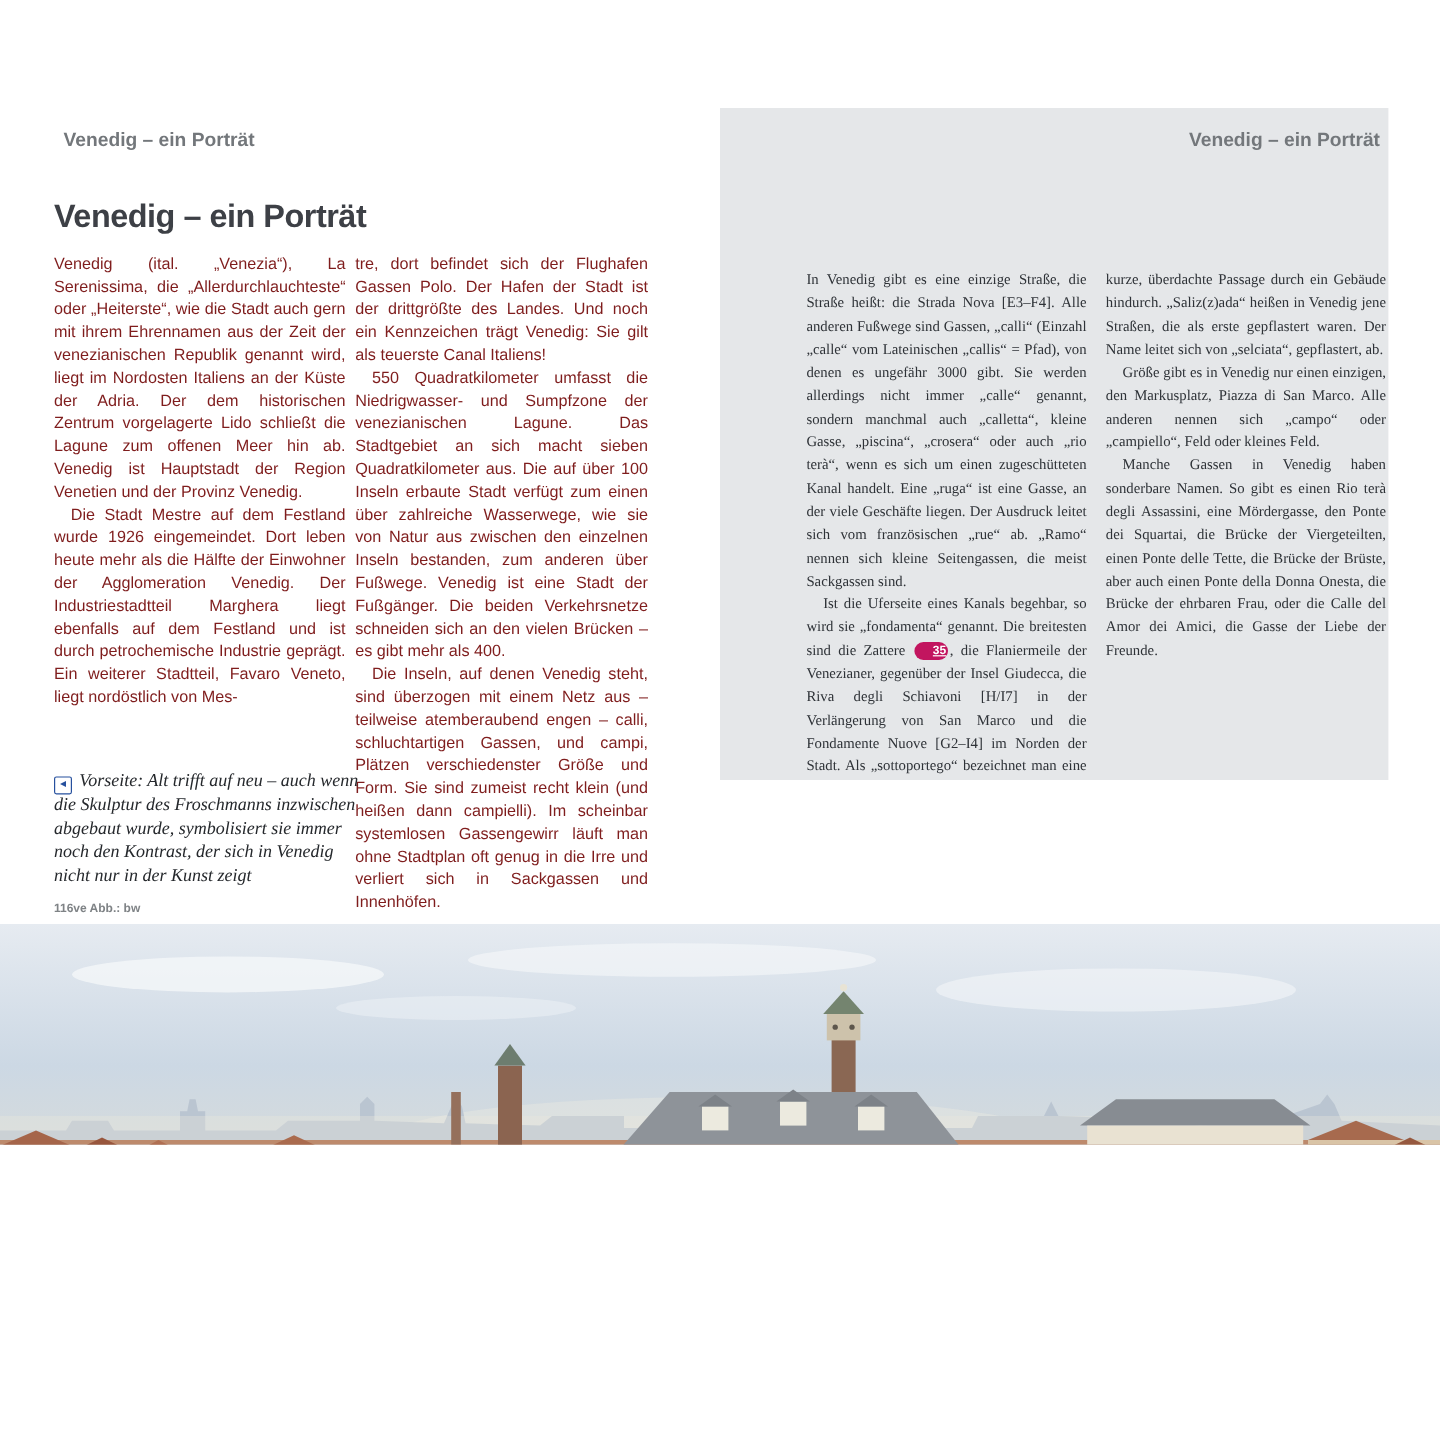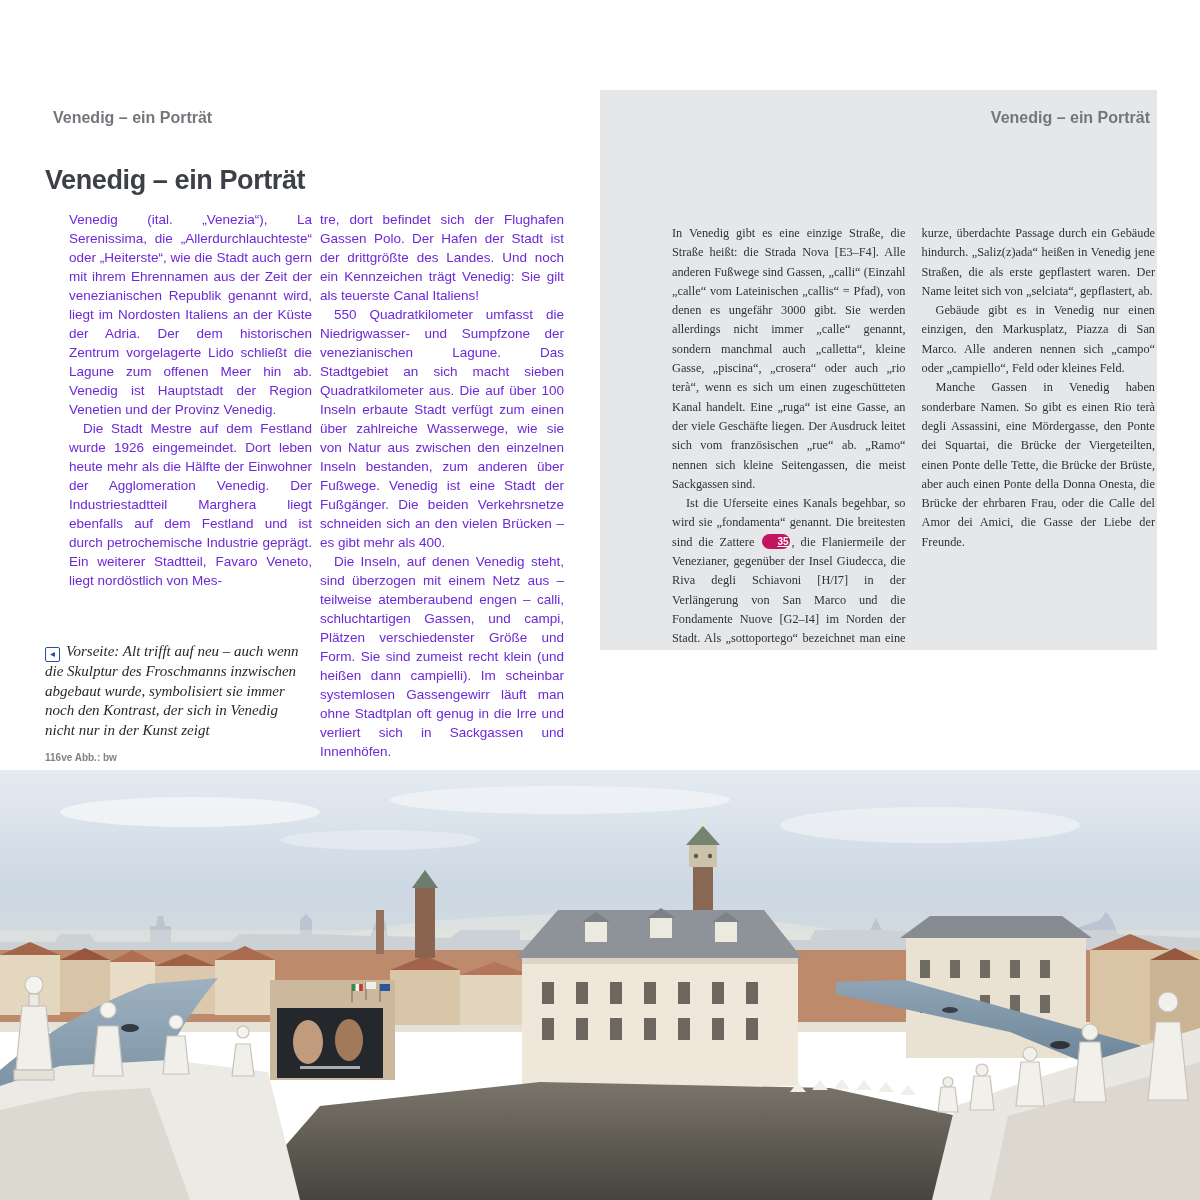--- a/index.html
+++ b/index.html
@@ -1,30 +1,30 @@
 <!DOCTYPE html>
 <html><head>
 <meta charset="utf-8">
 <style>
   html,body{margin:0;padding:0;background:#ffffff;}
-  .canvas{position:relative;width:1200px;height:1200px;background:#fff;overflow:hidden;
+  .canvas{position:relative;width:1200px;height:954px;background:#fff;overflow:hidden;
           font-family:"Liberation Sans",sans-serif;}
   
   .pagenum{position:absolute;top:88px;width:43px;height:47px;display:flex;align-items:flex-end;
            color:#fff;font:700 16px/1 "Liberation Sans",sans-serif;}
   .pagenum.left{left:0;justify-content:flex-end;padding:0 5px 4px 0;box-sizing:border-box;}
   .pagenum.right{left:1157px;justify-content:flex-start;padding:0 0 4px 5px;box-sizing:border-box;}
   .runhead{position:absolute;top:110px;font:700 16px/1 "Liberation Sans",sans-serif;color:#73777b;}
   .runhead.left{left:53px;}
   .runhead.right{right:50px;text-align:right;}
   
   .title{position:absolute;left:45px;top:164px;margin:0;font:700 27px/32px "Liberation Sans",sans-serif;
          color:#3d4046;letter-spacing:-0.4px;}
   .lcol{position:absolute;top:210px;width:243px;font:13.5px/19px "Liberation Sans",sans-serif;
-        color:#6d28d9;text-align:justify;margin-left:24px;}
+        color:#7f1d1d;text-align:justify;}
   .lcol1{left:45px;}
   .lcol2{left:296px;width:244px;}
   .lcol p,.feature-body p{margin:0;}
   .ind{text-indent:14px;}
   .lcaption{position:absolute;left:45px;top:642px;width:262px;margin:0;
             font:italic 15px/19.5px "Liberation Serif",serif;color:#25282c;}
   .credit{position:absolute;left:45px;top:752px;font:600 10px/12px "Liberation Sans",sans-serif;color:#7f8386;}
   
   .panel{position:absolute;left:600px;top:90px;width:557px;height:560px;background:#e5e7e9;}
   .feature-heading{position:absolute;left:672px;top:181px;margin:0;width:470px;
@@ -71,21 +71,21 @@
   </div>
 
   <p class="lcaption"><span class="cap-icon">◂</span><span><span class="i">Vorseite: Alt trifft auf neu – auch wenn die Skulptur des Froschmanns inzwischen abgebaut wurde, symbolisiert sie immer noch den Kontrast, der sich in Venedig nicht nur in der Kunst zeigt</span></span></p>
 
   <div class="credit">116ve Abb.: bw</div>
 
 
   <div class="feature-body">
     <p><span>In Venedig gibt es eine einzige Straße, die Straße heißt: die Strada Nova [E3–F4]. Alle anderen Fußwege sind </span><span class="b">Gassen, „calli“</span><span> (Einzahl „calle“ vom Lateinischen „callis“ = Pfad), von denen es ungefähr 3000 gibt. Sie werden allerdings nicht immer „calle“ genannt, sondern manchmal auch „calletta“, kleine Gasse, „piscina“, „crosera“ oder auch „rio terà“, wenn es sich um einen zugeschütteten Kanal handelt. Eine „ruga“ ist eine Gasse, an der viele Geschäfte liegen. Der Ausdruck leitet sich vom französischen „rue“ ab. „Ramo“ nennen sich kleine Seitengassen, die meist Sackgassen sind.</span></p>
     <p class="ind"><span>Ist die Uferseite eines Kanals begehbar, so wird sie „fondamenta“ genannt. Die breitesten sind die Zattere </span><span class="badge">35</span><span>, die </span><span class="b">Flaniermeile</span><span> der Venezianer, gegenüber der Insel Giudecca, die Riva degli Schiavoni [H/I7] in der Verlängerung von San Marco und die Fondamente Nuove [G2–I4] im Norden der Stadt. Als „sottoportego“ bezeichnet man eine kurze, überdachte Passage durch ein Gebäude hindurch. „Saliz(z)ada“ heißen in Venedig jene Straßen, die als erste gepflastert waren. Der Name leitet sich von „selciata“, gepflastert, ab.</span></p>
-    <p class="ind"><span class="b">Gebäude</span><span> gibt es in Venedig nur einen einzigen, den Markusplatz, Piazza di San Marco. Alle anderen nennen sich „campo“ oder „campiello“, Feld oder kleines Feld.</span></p>
+    <p class="ind"><span class="b">Größe</span><span> gibt es in Venedig nur einen einzigen, den Markusplatz, Piazza di San Marco. Alle anderen nennen sich „campo“ oder „campiello“, Feld oder kleines Feld.</span></p>
     <p class="ind"><span>Manche Gassen in Venedig haben </span><span class="b">sonderbare Namen.</span><span> So gibt es einen Rio terà degli Assassini, eine Mördergasse, den Ponte dei Squartai, die Brücke der Viergeteilten, einen Ponte delle Tette, die Brücke der Brüste, aber auch einen Ponte della Donna Onesta, die Brücke der ehrbaren Frau, oder die Calle del Amor dei Amici, die Gasse der Liebe der Freunde.</span></p>
   </div>
 
 
   <svg class="photo" viewBox="0 0 1200 430" preserveAspectRatio="none">
     <defs>
       <linearGradient id="gsky" x1="0" y1="0" x2="0" y2="1">
         <stop offset="0" stop-color="#e6ebf1"></stop>
           <stop offset="0.45" stop-color="#ccd8e4"></stop>
         <stop offset="0.8" stop-color="#d9dcd9"></stop>

